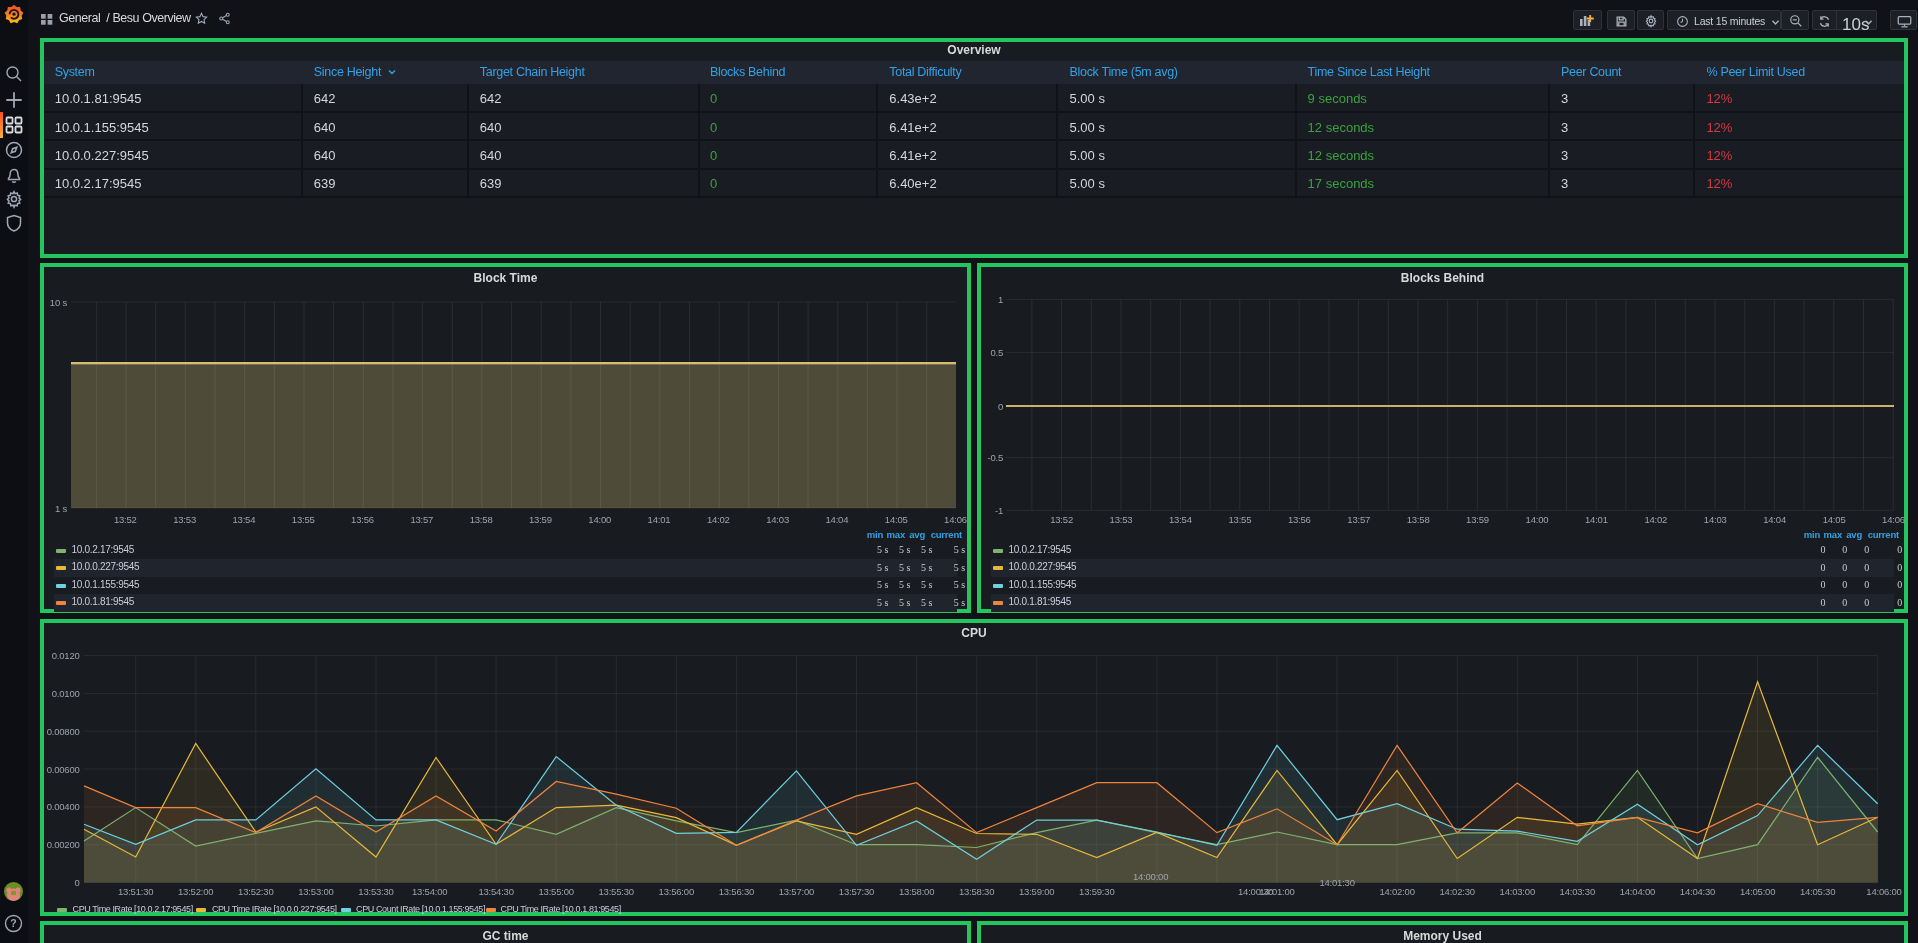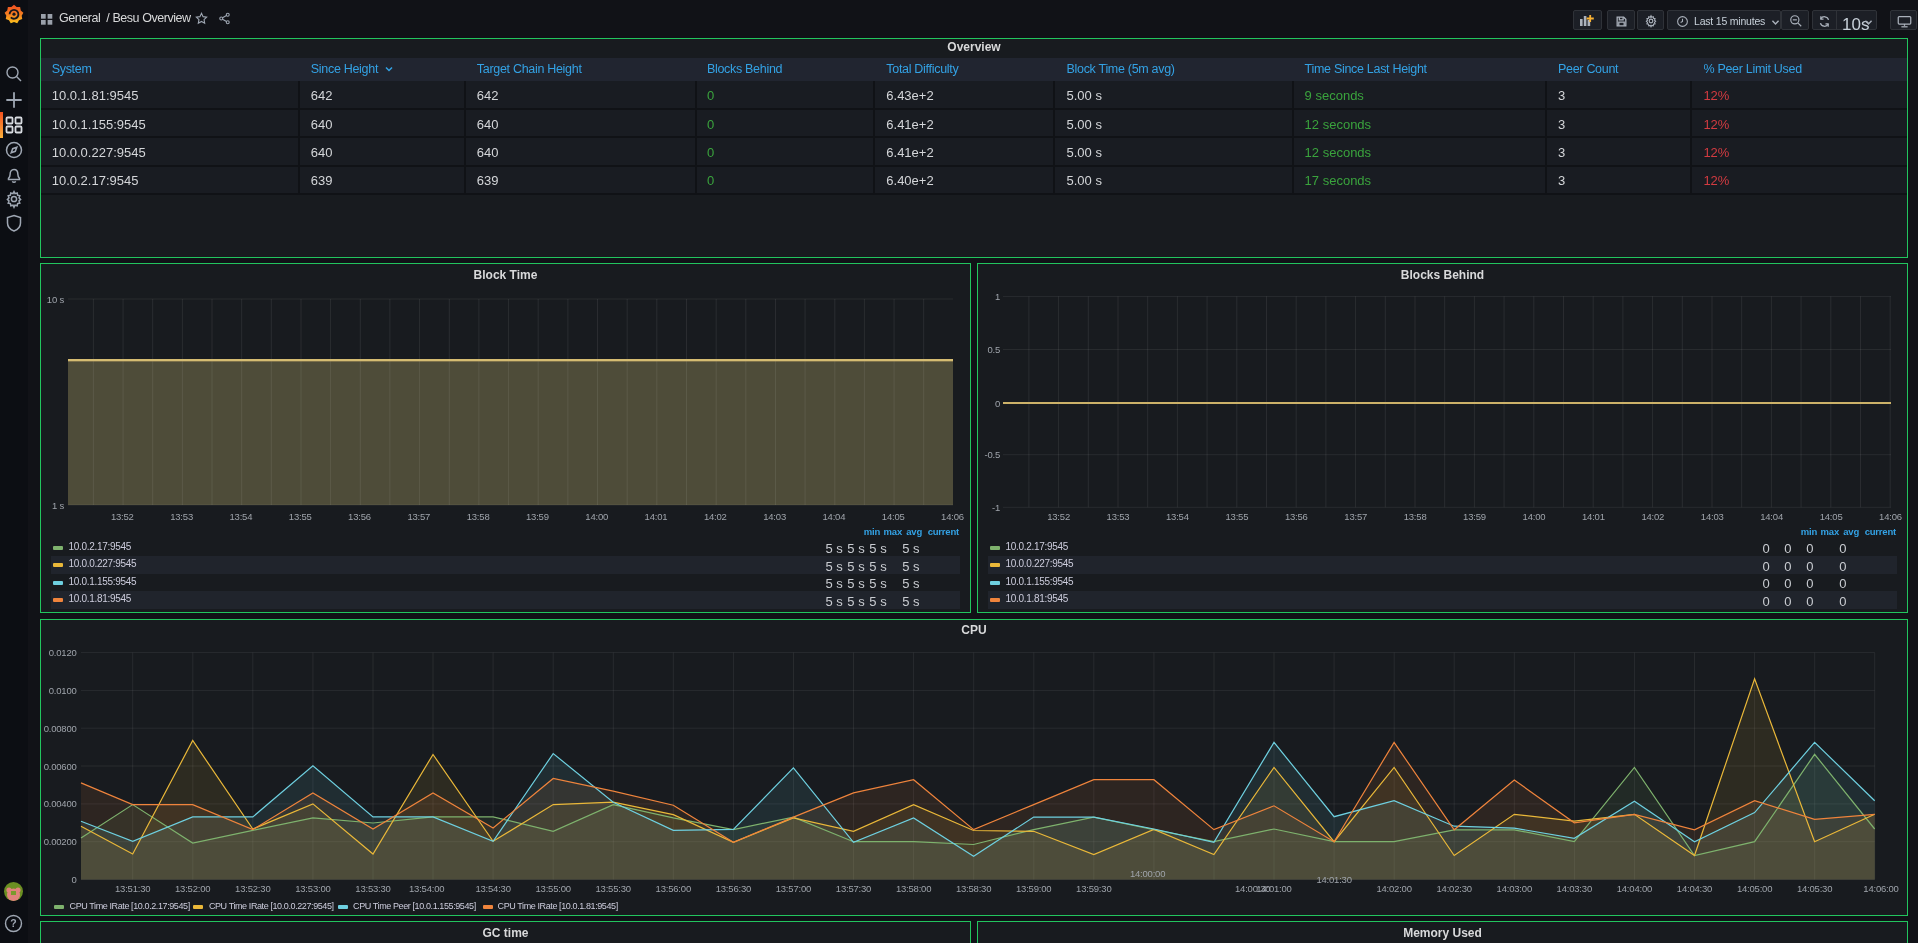--- a/index.html
+++ b/index.html
@@ -2,25 +2,25 @@
 <html><head>
 <meta charset="utf-8">
 <style>
 * { margin:0; padding:0; box-sizing:border-box; }
 html,body { width:1918px; height:943px; background:#111217; font-family:"Liberation Sans",sans-serif; overflow:hidden; }
 .abs { position:absolute; }
 #sidebar { position:absolute; left:0; top:0; width:28px; height:943px; background:#0c0e13; z-index:5; }
 .sideicon { position:absolute; left:4px; width:20px; height:20px; }
 .navtext { position:absolute; top:11px; font-size:12.5px; letter-spacing:-0.45px; color:#d8d9da; white-space:nowrap; }
 .toolbtn { position:absolute; background:#1c1f26; border:1px solid #2f3238; border-radius:2px; }
-.panel { position:absolute; background:#181b1f; border:1px solid #22c55e; }
+.panel { position:absolute; background:#181b1f; border:4px solid #22c55e; }
 .ptitle { position:absolute; left:0; width:100%; text-align:center; font-size:12px; font-weight:bold; color:#d8d9da; }
 .axlab { position:absolute; font-size:9.5px; letter-spacing:-0.2px; color:#9fa4ab; white-space:nowrap; }
 .leghead { position:absolute; font-size:9.5px; letter-spacing:-0.2px; font-weight:bold; color:#33a2e5; text-align:right; }
-.legval { position:absolute; font-size:13px; color:#c9ccd1; text-align:left; }
+.legval { position:absolute; font-size:10px; color:#c9ccd1; text-align:right;font-family:Liberation Serif, serif; }
 .legname { position:absolute; font-size:9.5px; letter-spacing:-0.3px; color:#ccccdc; white-space:nowrap; }
 .legmark { position:absolute; width:10px; height:4px; border-radius:1px; }
 .stripe { position:absolute; background:#20242c; }
 .th { position:absolute; font-size:12.5px; font-weight:normal; letter-spacing:-0.3px; color:#33a2e5; white-space:nowrap; }
 .td { position:absolute; font-size:13px; color:#d4d6d9; white-space:nowrap; }
 .td.green { color:#3aa33d; }
 .td.red { color:#d23b41; }
 .colsep { position:absolute; width:2px; background:#101216; }
 .rowsep { position:absolute; height:2px; background:#101216; left:0; right:0; }
 </style>
@@ -499,21 +499,21 @@
 <div class="axlab" style="left:1569.4px;top:263.0px;width:48px;text-align:center">14:04:00</div>
 <div class="axlab" style="left:1629.5px;top:263.0px;width:48px;text-align:center">14:04:30</div>
 <div class="axlab" style="left:1689.6px;top:263.0px;width:48px;text-align:center">14:05:00</div>
 <div class="axlab" style="left:1749.6px;top:263.0px;width:48px;text-align:center">14:05:30</div>
 <div class="axlab" style="left:1809.7px;top:263.0px;width:48px;text-align:right">14:06:00</div>
   <div class="legmark" style="left:13.1px;top:285.0px;background:#7eb26d"></div>
 <div class="legname" style="left:28.6px;top:280.5px;font-size:9px;letter-spacing:-0.4px">CPU Time IRate [10.0.2.17:9545]</div>
 <div class="legmark" style="left:152.4px;top:285.0px;background:#eab839"></div>
 <div class="legname" style="left:167.9px;top:280.5px;font-size:9px;letter-spacing:-0.4px">CPU Time IRate [10.0.0.227:9545]</div>
 <div class="legmark" style="left:296.6px;top:285.0px;background:#6ed0e0"></div>
-<div class="legname" style="left:312.1px;top:280.5px;font-size:9px;letter-spacing:-0.4px">CPU Time Peer [10.0.1.155:9545]</div>
+<div class="legname" style="left:312.1px;top:280.5px;font-size:9px;letter-spacing:-0.4px">CPU Count IRate [10.0.1.155:9545]</div>
 <div class="legmark" style="left:441.5px;top:285.0px;background:#ef843c"></div>
 <div class="legname" style="left:456.6px;top:280.5px;font-size:9px;letter-spacing:-0.4px">CPU Time IRate [10.0.1.81:9545]</div>
 </div>
 
 <div class="panel" style="left:40px;top:921px;width:931px;height:40px">
   <div class="ptitle" style="top:4px">GC time</div>
 </div>
 <div class="panel" style="left:977px;top:921px;width:931px;height:40px">
   <div class="ptitle" style="top:4px">Memory Used</div>
 </div>

